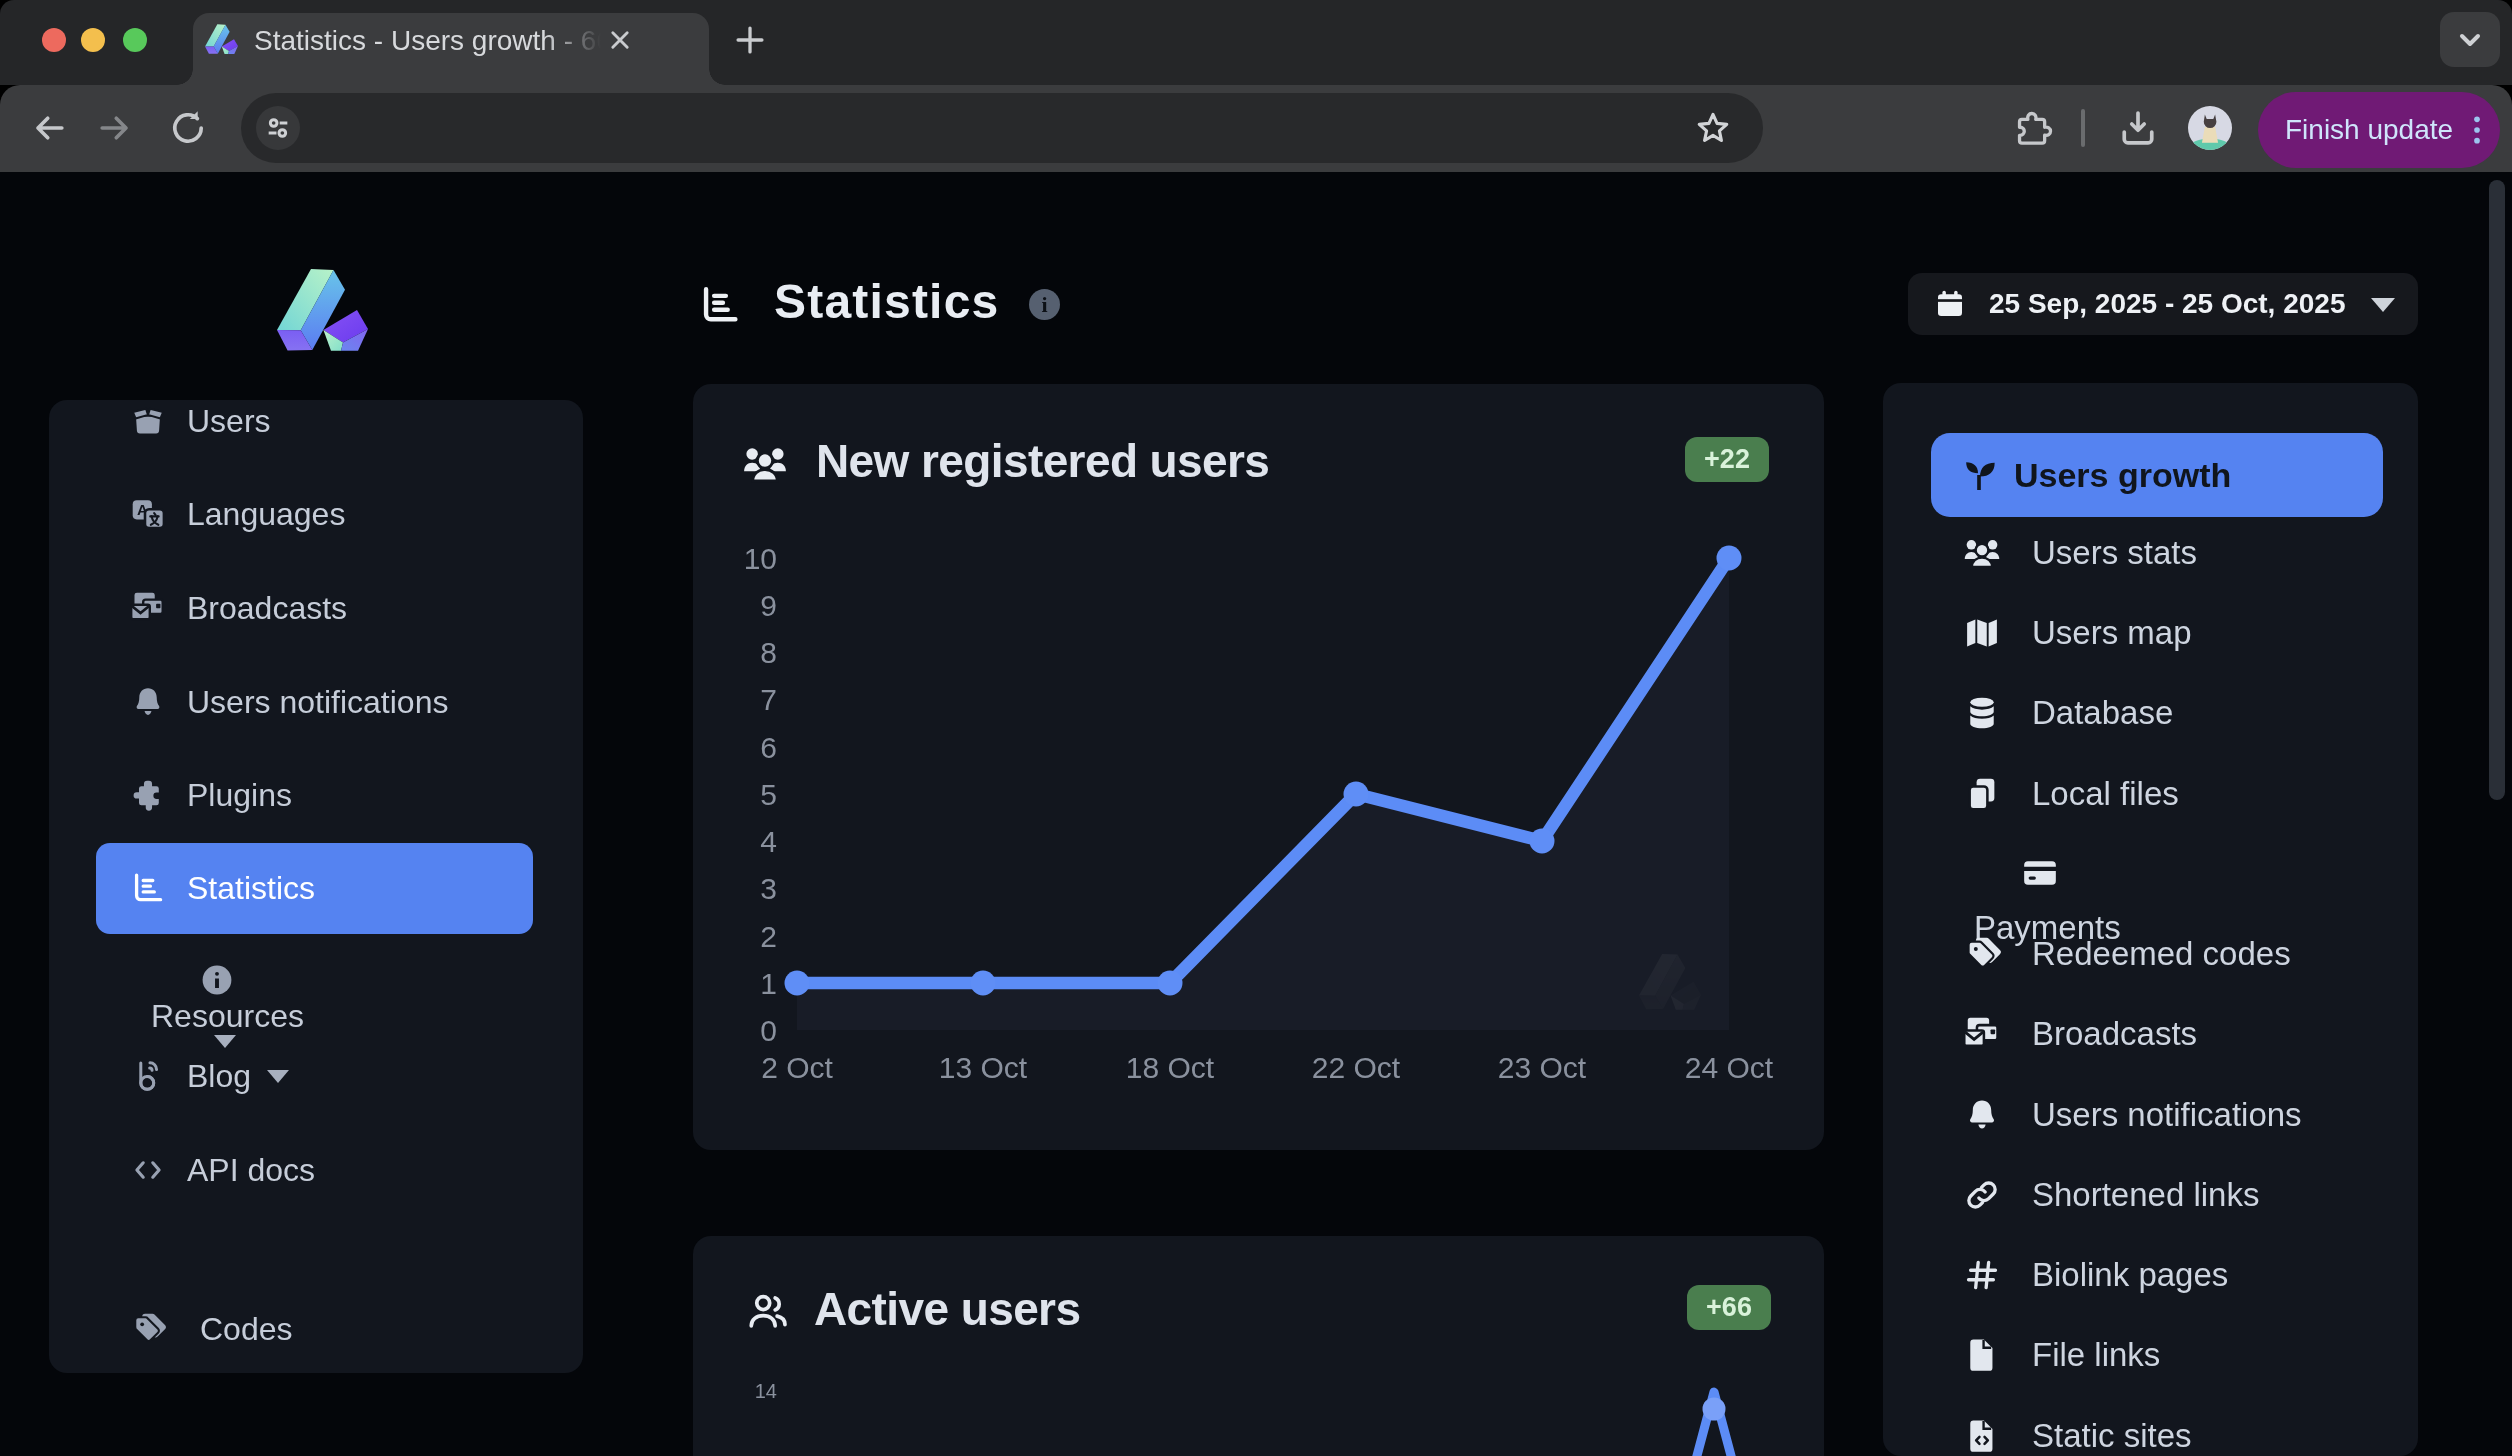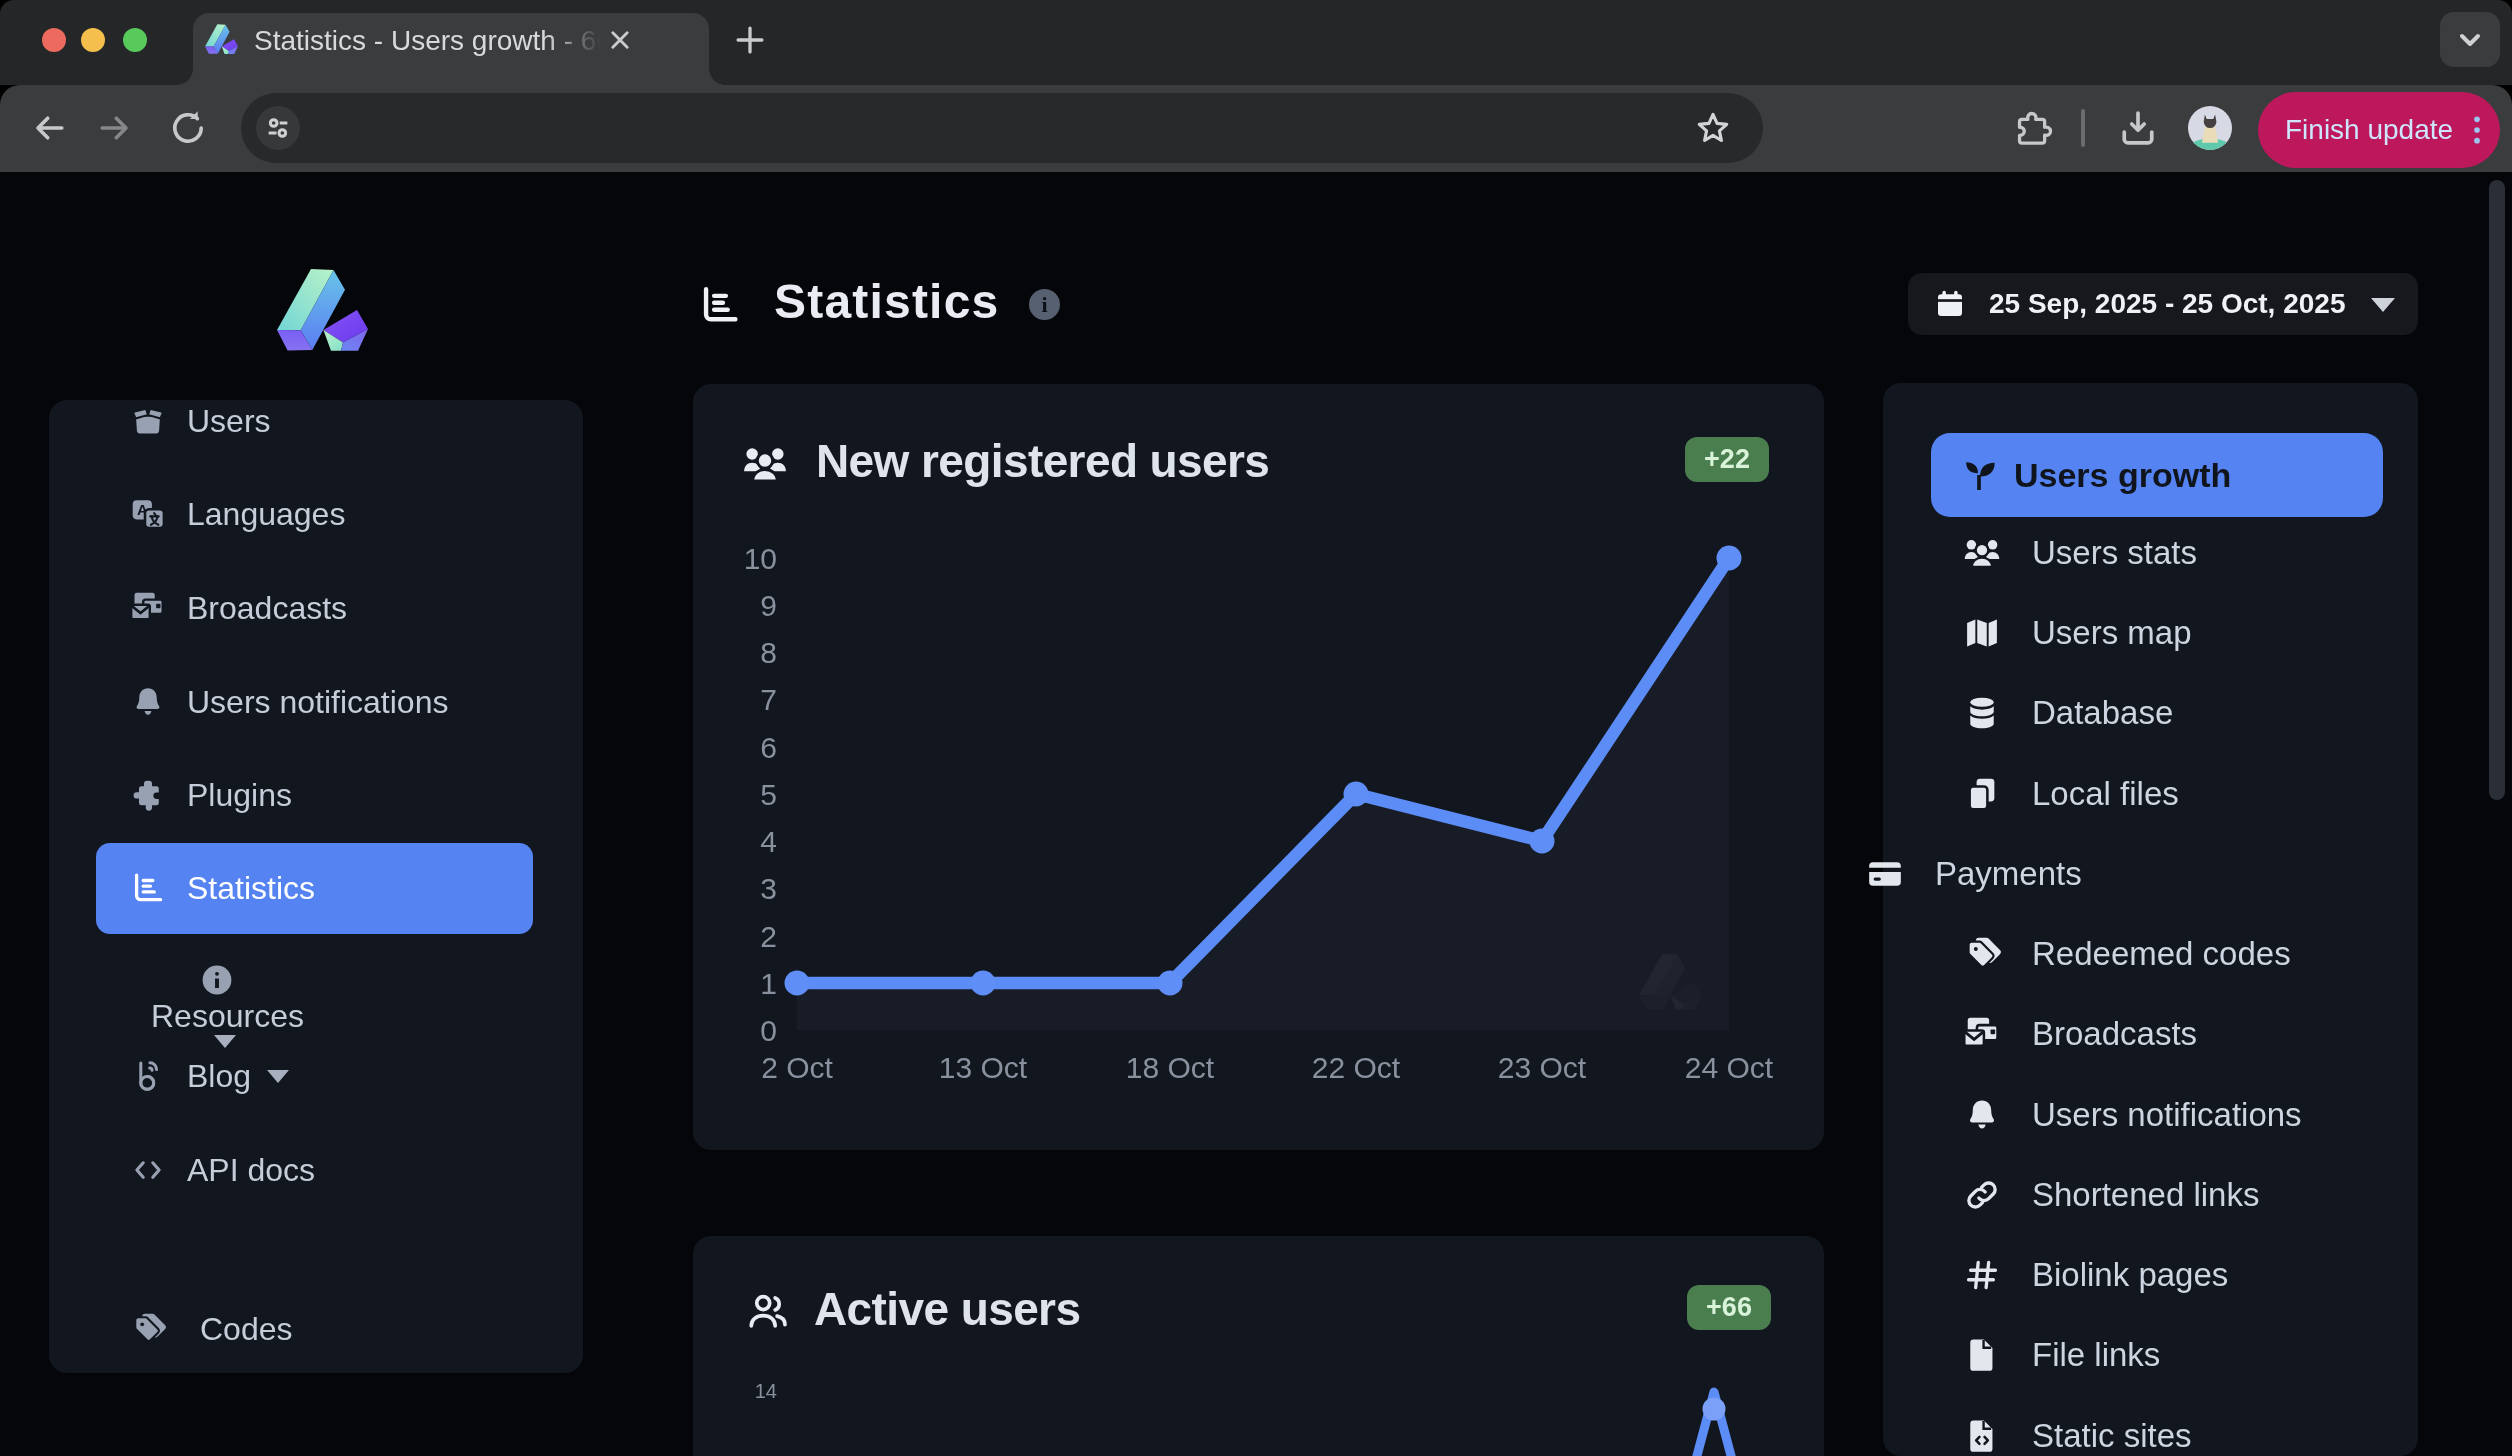--- a/index.html
+++ b/index.html
@@ -7,21 +7,21 @@
   body { font-family:"Liberation Sans", sans-serif; position:relative; }
   .abs { position:absolute; }
   
   #titlebar { position:absolute; left:0; top:0; width:2512px; height:85px; background:#252628; border-radius:14px 14px 0 0; }
   .light { position:absolute; top:28px; width:24px; height:24px; border-radius:50%; }
   #tab { position:absolute; left:193px; top:13px; width:516px; height:72px; background:#3b3c3e; border-radius:16px 16px 0 0; }
   #tabtitle { position:absolute; left:61px; top:12px; font-size:28px; color:#d7d9dc; white-space:nowrap; width:354px; overflow:hidden;
      -webkit-mask-image:linear-gradient(90deg,#000 82%,transparent 98%); }
   #toolbar { position:absolute; left:0; top:85px; width:2512px; height:87px; background:#3b3c3e; border-radius:20px 20px 0 0; }
   #urlbar { position:absolute; left:241px; top:8px; width:1522px; height:70px; border-radius:35px; background:#28292b; }
-  #finishbtn { position:absolute; left:2258px; top:7px; width:242px; height:76px; border-radius:38px; background:#be185d; color:#cfe5fb; font-size:28px; line-height:76px; padding-left:27px; }
+  #finishbtn { position:absolute; left:2258px; top:7px; width:242px; height:76px; border-radius:38px; background:#701a75; color:#cfe5fb; font-size:28px; line-height:76px; padding-left:27px; }
   
   #content { position:absolute; left:0; top:172px; width:2512px; height:1284px; background:#04060a; overflow:hidden; }
   #content .panel { position:absolute; background:#12161e; border-radius:18px; }
   .navitem { position:absolute; display:flex; align-items:center; color:#c6cdd9; font-size:32px; font-weight:500; white-space:nowrap; }
   .navitem svg { flex:0 0 auto; }
   .activepill { position:absolute; background:#5583f1; border-radius:14px; display:flex; align-items:center; color:#fff; }
   .caret { width:0; height:0; border-left:11px solid transparent; border-right:11px solid transparent; border-top:13px solid #a8b0bf; margin-left:16px; }
   .rn { height:40px; color:#ced5e0; font-size:33px;gap:17px; }
   .rn svg { color:#e2e7ee; }
   .rn span { margin-left:14px; }
@@ -450,21 +450,21 @@
         <use href="#i-db"></use>
       </svg>
       <span>Database</span>
     </div>
   <div class="navitem rn" style="left:1963px;top:602px;">
       <svg width="38" height="38">
         <use href="#i-copy"></use>
       </svg>
       <span>Local files</span>
     </div>
-  <div class="navitem rn" style="left:1866px;top:682px;">
+  <div class="navitem rn" style="left:1960px;top:682px;flex-direction:column;">
       <svg width="38" height="38">
         <use href="#i-card"></use>
       </svg>
       <span>Payments</span>
     </div>
   <div class="navitem rn" style="left:1963px;top:762px;">
       <svg width="38" height="38">
         <use href="#i-tags"></use>
       </svg>
       <span>Redeemed codes</span>

